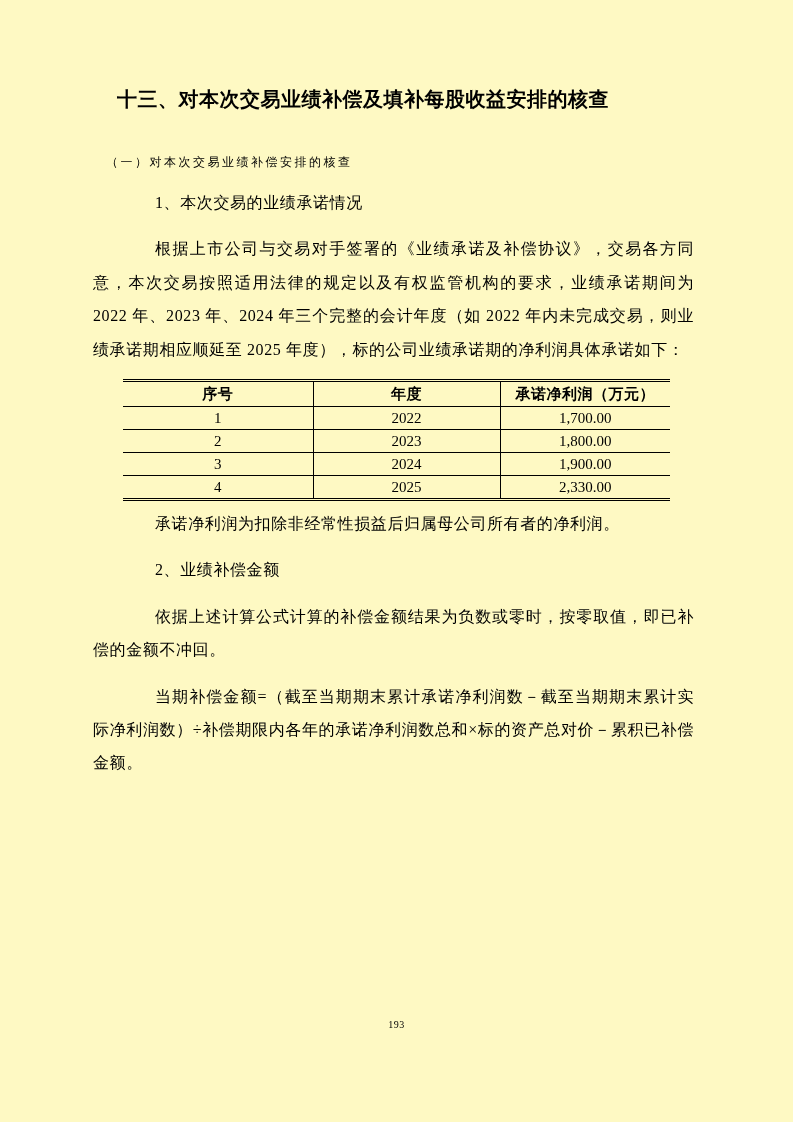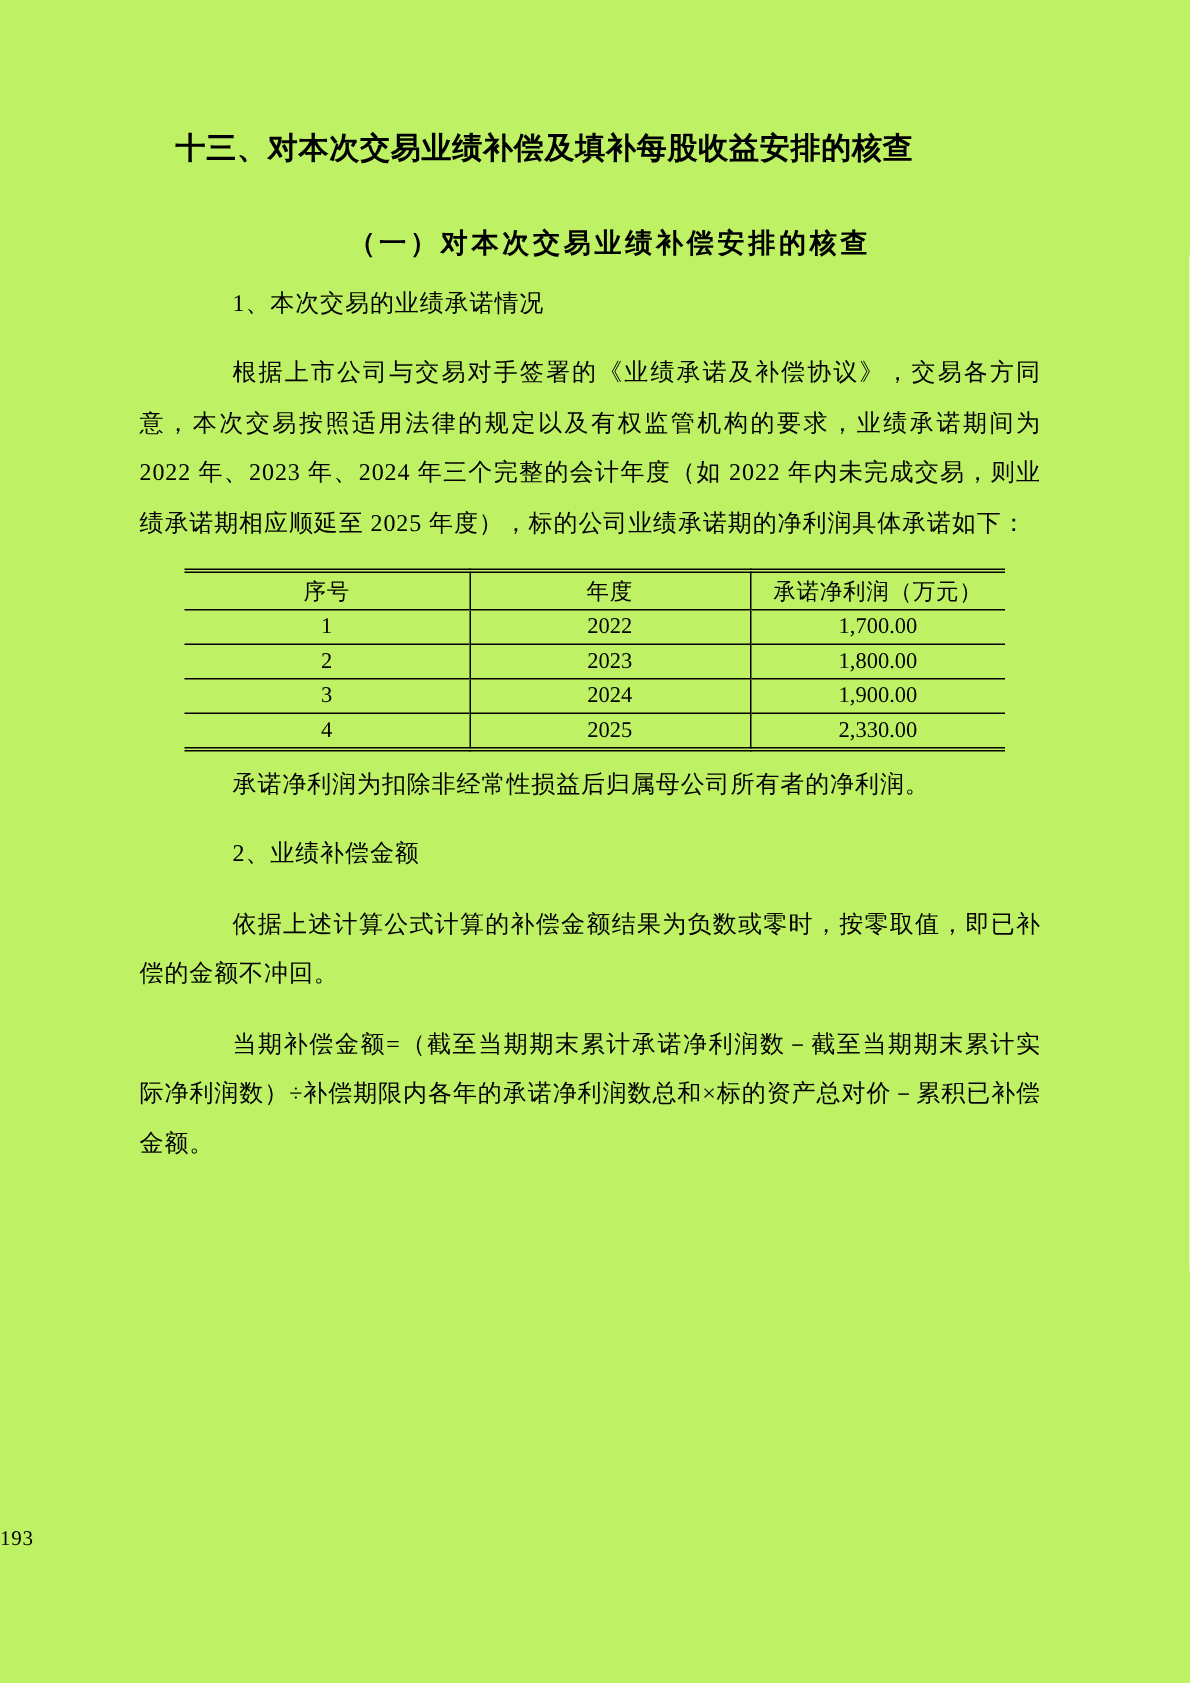--- a/index.html
+++ b/index.html
@@ -4,47 +4,46 @@
 <style>
   html, body {
     margin: 0;
     padding: 0;
     background: #ffffff;
   }
   .page {
     position: relative;
     width: 793px;
     height: 1122px;
-    background: #bef264;
+    background: #fef9c3;
     color: #000000;
     font-family: "Liberation Serif", "DejaVu Serif", serif;
     overflow: hidden;
   }
   .content {
     position: absolute;
     left: 80px;
     top: 0;
     width: 627px;
   }
   .section-title {
     font-family: "Liberation Sans", "DejaVu Sans", sans-serif;
     font-weight: 700;
     font-size: 20px;
     line-height: 26px;
     letter-spacing: 0.5px;
     margin: 86px 0 0 37px;
   }
   .subsection-title {
     font-family: "Liberation Sans", "DejaVu Sans", sans-serif;
-    font-weight: 700;
-    font-size: 18px;
+    font-weight: 400;
+    font-size: 12px;
     line-height: 24px;
     letter-spacing: 2.5px;
     margin: 38px 0 0 26px;
-    text-align: center;
   }
   p.body-para {
     font-size: 16px;
     line-height: 33.4px;
     letter-spacing: 0.6px;
     margin: 13px;
     text-align: justify;
     text-indent: 62px;
   }
   p.first-after-heading { margin-top: 12px; }
@@ -56,21 +55,21 @@
     width: 547px;
     margin: 2px 0 0 43px;
     border-top: 3px double #000000;
     border-bottom: 3px double #000000;
   }
   table.commitment col.c1 { width: 190px; }
   table.commitment col.c2 { width: 187px; }
   table.commitment col.c3 { width: 170px; }
   table.commitment th {
     height: 24px;
-    font-weight: 400;
+    font-weight: 700;
     font-size: 15px;
     letter-spacing: 0.5px;
     text-align: center;
     vertical-align: middle;
     padding: 0;
   }
   table.commitment td {
     height: 22px;
     font-size: 15px;
     text-align: center;
@@ -80,22 +79,22 @@
   }
   table.commitment th:nth-child(1), table.commitment td:nth-child(1),
   table.commitment th:nth-child(2), table.commitment td:nth-child(2) {
     border-right: 1px solid #000000;
   }
   .page-number {
     position: absolute;
     left: 0;
     right: 0;
     top: 1019px;
-    text-align: left;
-    font-size: 14px;
+    text-align: center;
+    font-size: 10px;
     letter-spacing: 0.5px;
   }
 </style>
 </head>
 <body>
 
 <div class="page">
   <div class="content">
 
     <h1 class="section-title">十三、对本次交易业绩补偿及填补每股收益安排的核查</h1>

